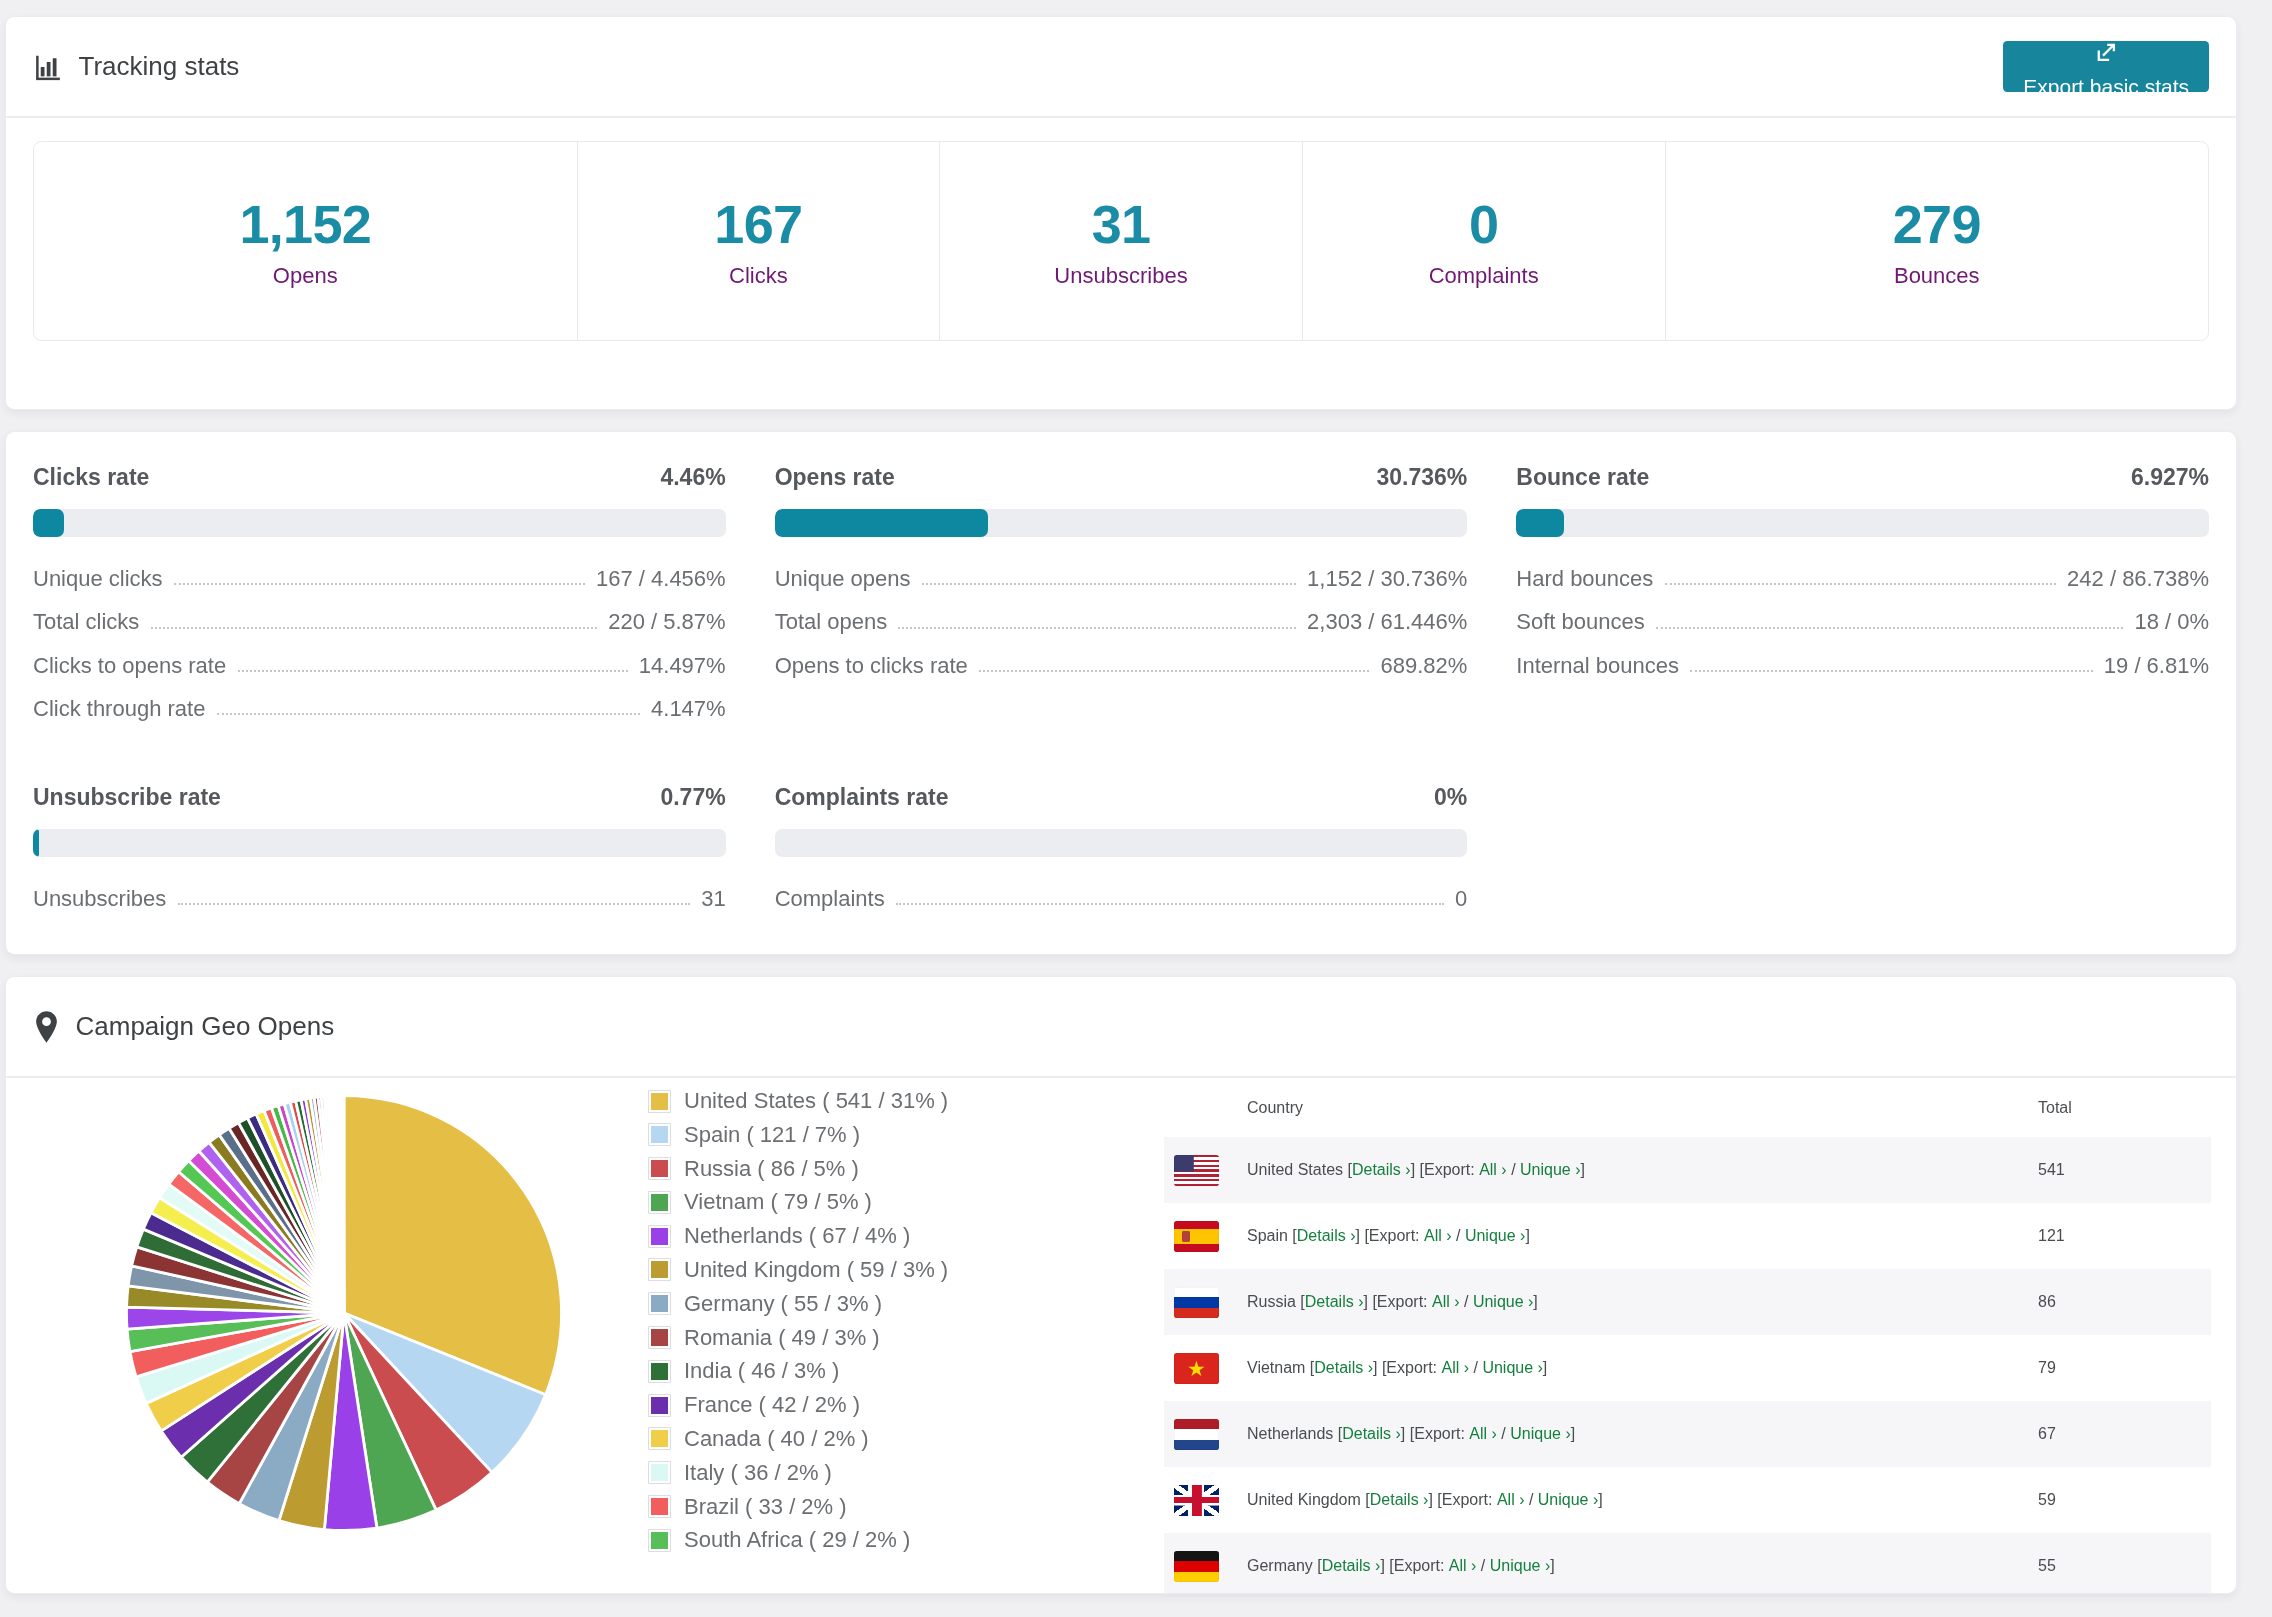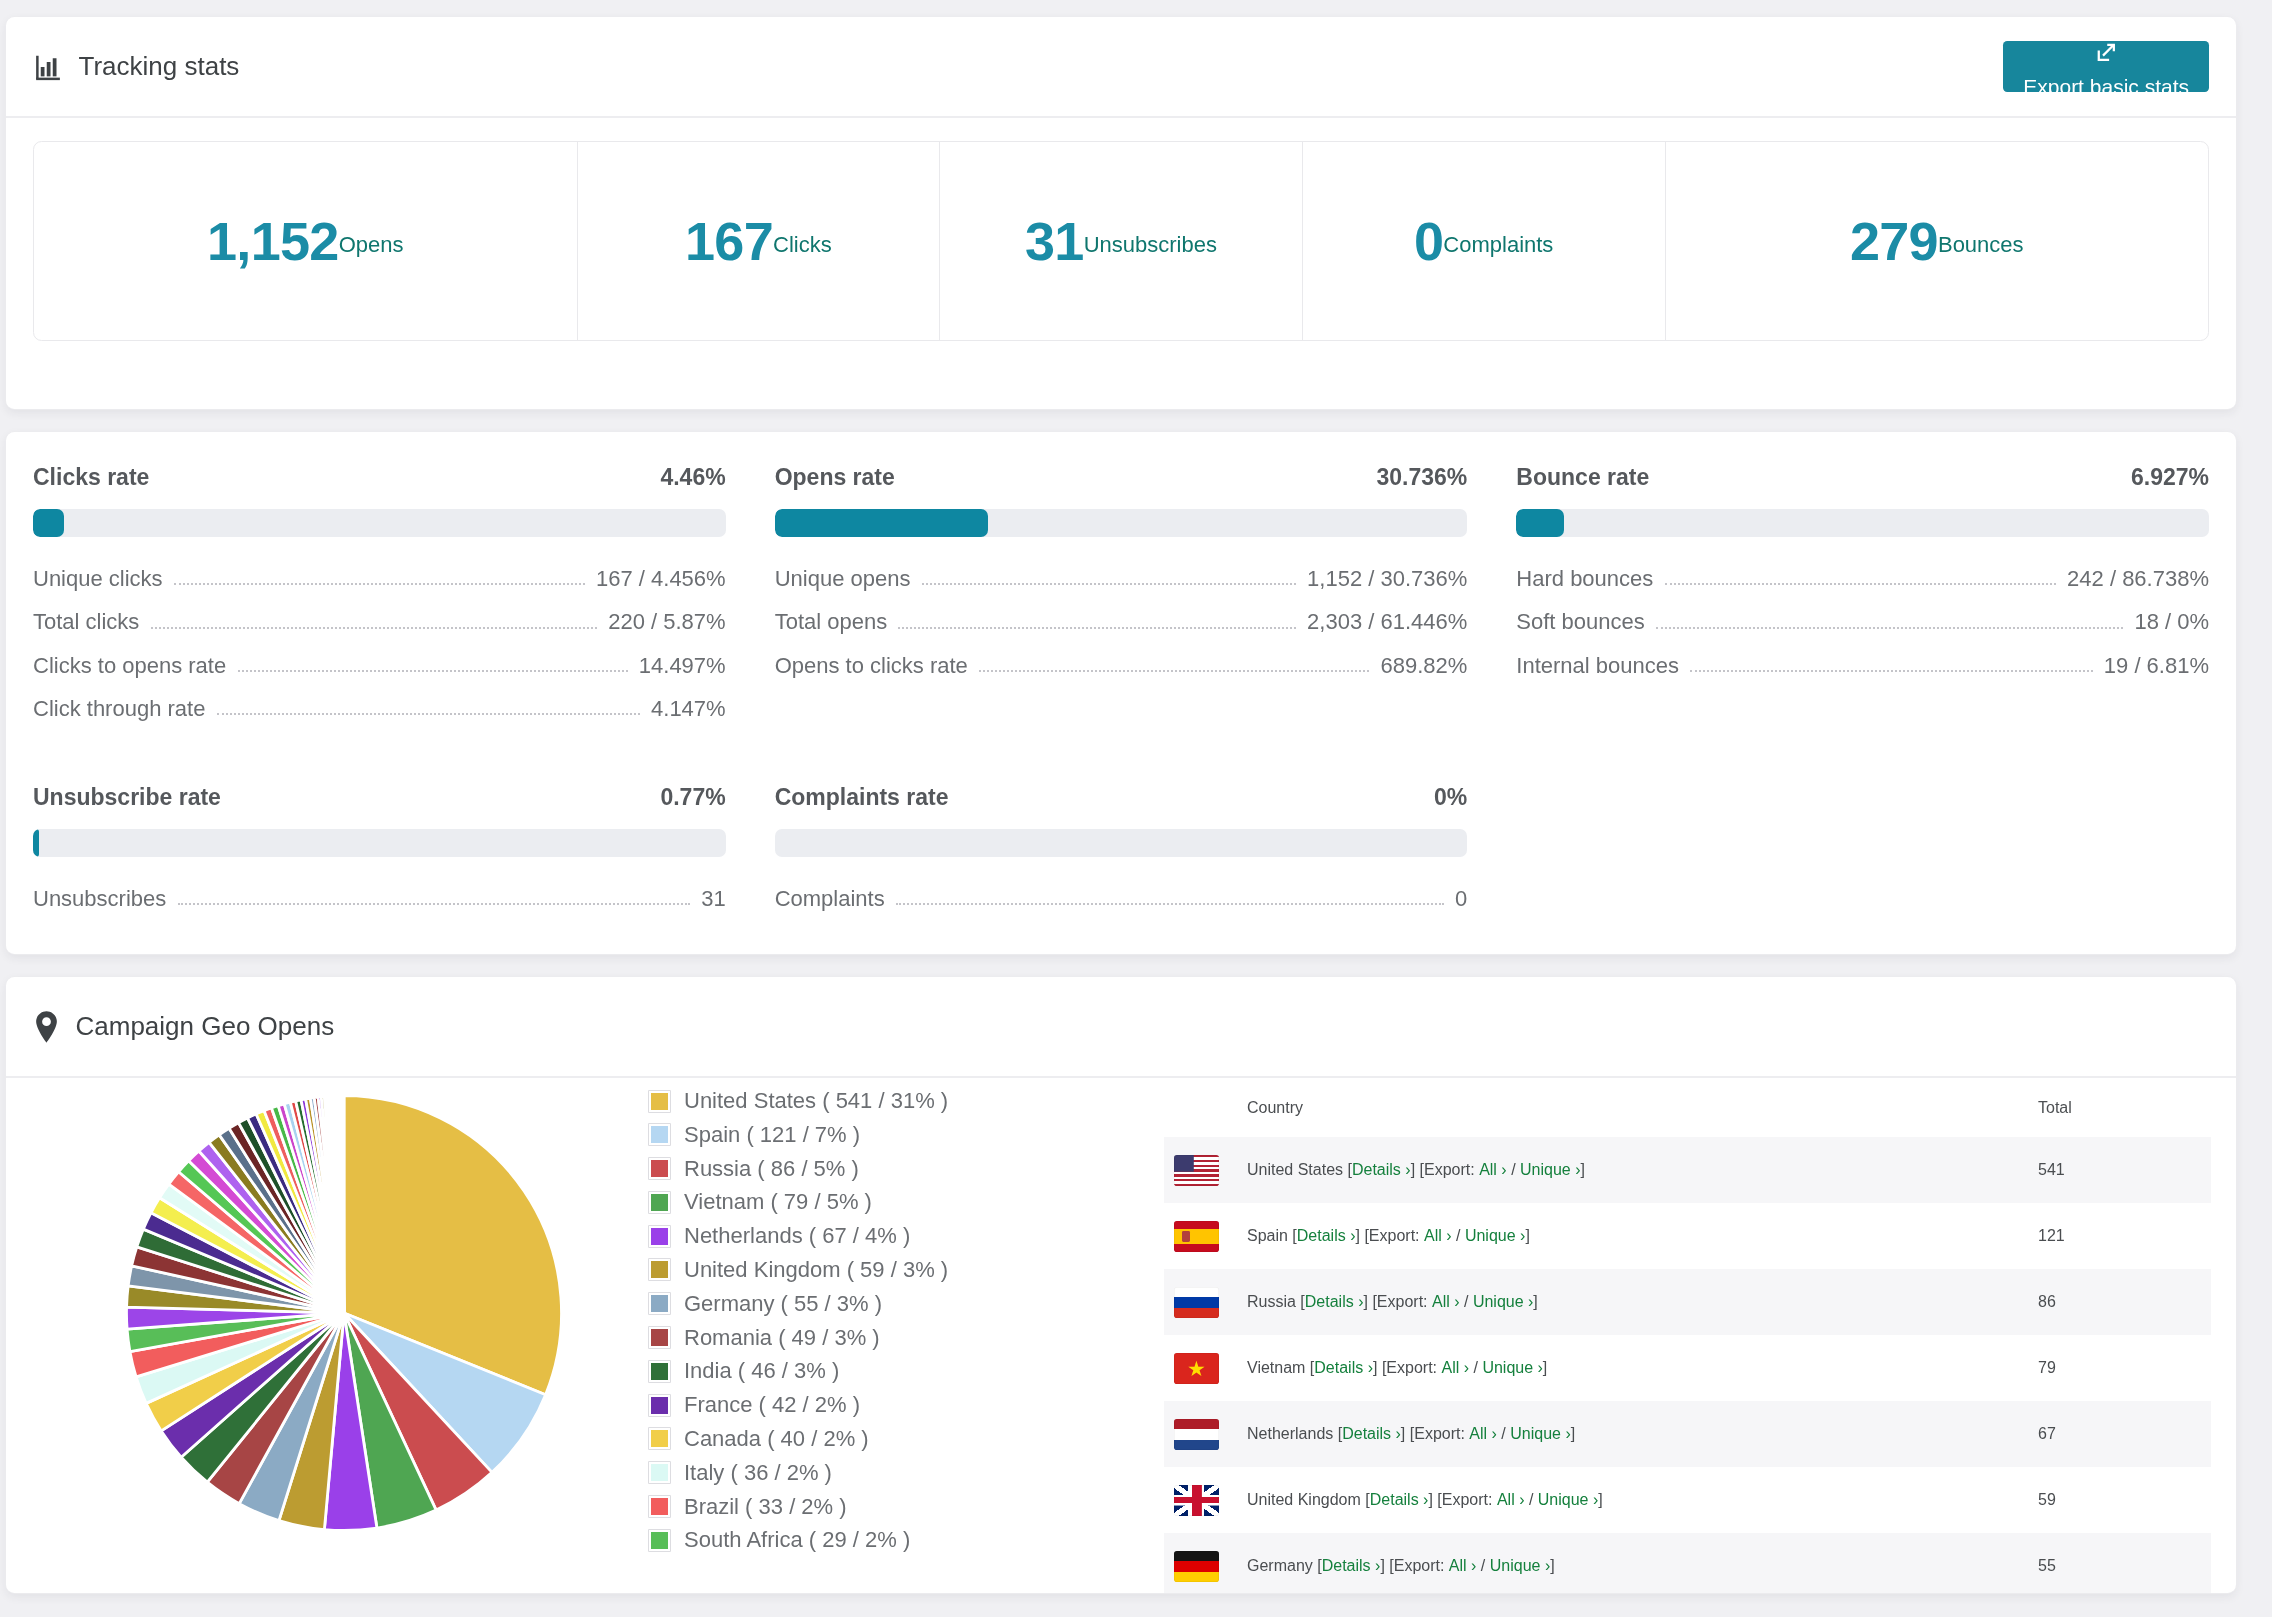--- a/index.html
+++ b/index.html
@@ -20,25 +20,25 @@
   .card-title{font-size:26px;color:#3E4245;display:flex;align-items:center;gap:15.5px;font-weight:500}
   .btn{
     margin-left:auto;display:flex;align-items:center;gap:11.3px;border:none;cursor:pointer;
     background:#17869C;color:#fff;font-size:21px;padding:0 20px;height:51px;border-radius:4.2px;
     font-family:inherit;
     flex-direction:column;
   }
 
   
   #stats-row{display:flex;margin:23px 27px 0;border:1.4px solid #E9E9EC;border-radius:8.5px;height:198px;background:#fff}
-  .stat-box{flex:1;display:flex;align-items:center;justify-content:center;border-left:1.4px solid #E9E9EC}
+  .stat-box{flex:1;display:flex;flex-direction:column;align-items:center;justify-content:center;border-left:1.4px solid #E9E9EC}
   .stat-box:first-child{border-left:none}
   .stat-box.wide{flex:1.5}
   .stat-value{font-size:54px;font-weight:700;color:#1B8CA6;letter-spacing:-0.7px}
-  .stat-label{font-size:22px;color:#0f766e;margin-top:8.5px}
+  .stat-label{font-size:22px;color:#701a75;margin-top:8.5px}
 
   
   #rates-grid{display:grid;grid-template-columns:repeat(3,1fr);column-gap:49px;row-gap:64px;padding:32px 27px 0}
   .rate-head{display:flex;justify-content:space-between;align-items:flex-end;font-size:23px;font-weight:700;color:#55585C}
   .bar-track{margin-top:18.4px;height:28px;background:#EBEDF1;border-radius:7px;position:relative;overflow:hidden}
   .bar-fill{position:absolute;left:0;top:0;height:100%;background:#0E87A1;border-radius:7px;min-width:0}
   .rate-rows{margin-top:30px}
   .rate-row{display:flex;align-items:flex-end;font-size:22px;color:#6B6E72;margin-top:20px;line-height:1.05}
   .rate-row .leader{flex:1;border-bottom:2.1px dotted #C4C4C9;margin:0 11.3px 5px}
   .rate-row .val{white-space:nowrap}

